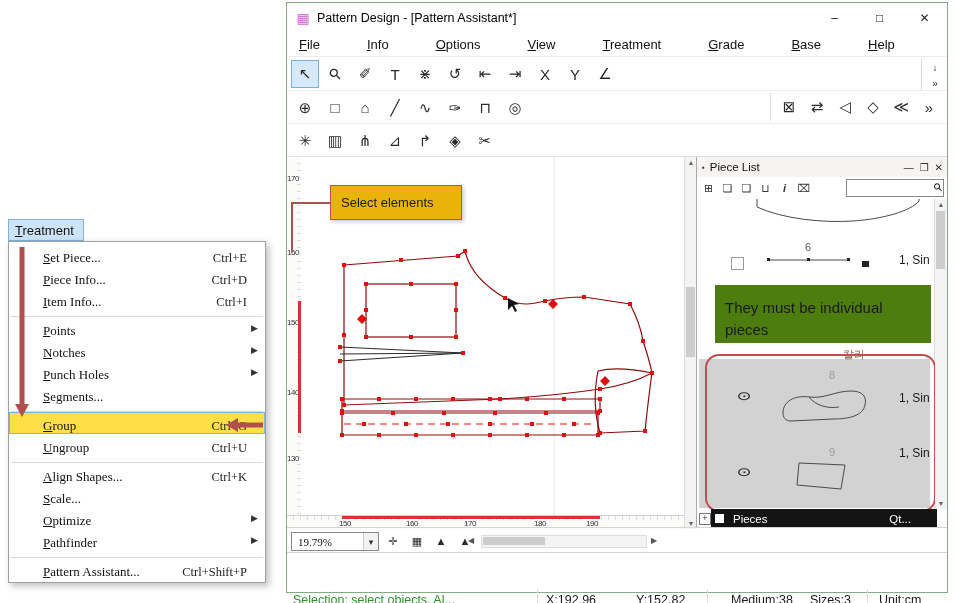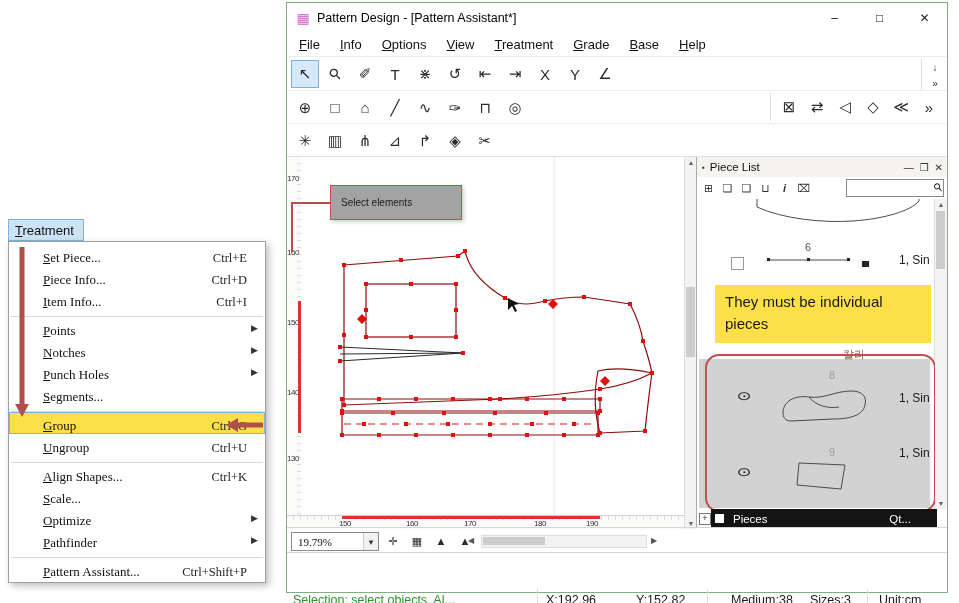--- a/index.html
+++ b/index.html
@@ -5,21 +5,21 @@
   html,body{margin:0;padding:0;background:#fff;}
   body{font-family:"Liberation Sans","DejaVu Sans",sans-serif;font-size:13px;color:#111;}
   #stage{position:relative;width:959px;height:603px;background:#fff;overflow:hidden;}
   
   .app{position:absolute;left:286px;top:2px;width:660px;height:589px;background:#fff;border:1px solid #84ac84;z-index:10;}
   .titlebar{position:absolute;top:0;left:0;right:0;height:30px;display:flex;align-items:center;}
   .appicon{width:16px;height:16px;margin:0 6px 0 8px;color:#cc66cc;font-size:14px;line-height:16px;text-align:center;}
   .apptitle{font-size:12.5px;color:#000;}
   .wincontrols{position:absolute;right:0;top:0;height:30px;display:flex;}
   .winbtn{width:45px;height:30px;display:flex;align-items:center;justify-content:center;font-size:12px;color:#222;}
-  .menubar{position:absolute;top:30px;left:0;right:0;height:23px;display:flex;align-items:center;padding-left:2px;}
+  .menubar{position:absolute;top:30px;left:0;right:0;height:23px;display:flex;align-items:center;padding-left:2px;gap:27px;}
   .mbitem{display:inline-block;padding:0 10px;font-size:13px;color:#111;line-height:23px;}
   .mbitem::first-letter{text-decoration:underline;}
   .tbrow{position:absolute;left:0;right:0;border-top:1px solid #ececec;display:flex;align-items:center;padding-left:4px;gap:2px;}
   .tb1{top:53px;height:34px;}
   .tb2{top:87px;height:33px;}
   .tb3{top:120px;height:33px;border-bottom:1px solid #ececec;}
   .tbi{width:26px;height:26px;display:flex;align-items:center;justify-content:center;font-size:15px;color:#2a2a2a;border:1px solid transparent;flex:none;}
   .tbi.selected{background:#d6e9fb;border-color:#7ab0dd;}
   .rot45{transform:rotate(-45deg);}
   .tb1right{position:absolute;right:3px;top:2px;display:flex;flex-direction:column;align-items:center;border-left:1px solid #ddd;padding-left:4px;}
@@ -55,21 +55,21 @@
   .psearch input{position:absolute;left:1px;top:1px;width:78px;height:12px;border:none;outline:none;font-size:10px;padding:0 2px;}
   .psearch .mag{position:absolute;right:1px;top:1px;font-size:11px;color:#222;transform:rotate(-45deg);}
   .plist{position:absolute;top:42px;left:0;width:238px;bottom:19px;overflow:hidden;background:#fff;}
   .plist .abs{position:absolute;}
   .rowbg{position:absolute;left:2px;width:231px;background:#d2d2d2;}
   .pnum{position:absolute;font-size:11px;color:#555;}
   .pnum.light{color:#9d9d9d;}
   .pqty{position:absolute;font-size:12px;color:#1a1a1a;}
   .eye{position:absolute;font-size:12px;color:#222;transform:scaleX(1.5);}
   .chk{position:absolute;width:11px;height:11px;background:#fff;border:1px solid #999;}
-  .pinkbox{position:absolute;left:18px;top:86px;width:216px;height:58px;background:#fde047;color:#1a1a1a;font-size:15px;line-height:1.45;padding:6px 10px;box-sizing:border-box;z-index:6;}
+  .pinkbox{position:absolute;left:18px;top:86px;width:216px;height:58px;background:#4d7c0f;color:#1a1a1a;font-size:15px;line-height:1.45;padding:12px 10px;box-sizing:border-box;z-index:6;}
   .korlabel{position:absolute;left:146px;top:148px;font-size:11px;color:#8a5a3a;z-index:5;}
   .redhl{position:absolute;left:8px;top:155px;width:227px;height:154px;border:2px solid #c0504d;border-radius:14px;z-index:7;}
   .folderglyph{position:absolute;font-size:10px;color:#222;}
   .pscroll{position:absolute;top:42px;right:0;width:12px;bottom:19px;background:#f3f3f3;border-left:1px solid #ddd;}
   .pscroll .arr{position:absolute;left:0;width:100%;text-align:center;font-size:7px;color:#666;}
   .pscroll .thumb{position:absolute;left:1px;width:9px;top:12px;height:58px;background:#cdcdcd;}
   .pfooter{position:absolute;left:0;right:0;bottom:0;height:19px;background:#fff;}
   .plusbox{position:absolute;left:2px;top:4px;width:10px;height:10px;border:1px solid #777;font-size:9px;line-height:9px;text-align:center;color:#333;}
   .pfooter .bar{position:absolute;left:14px;right:10px;top:0;height:19px;background:#141414;color:#fff;display:flex;align-items:center;}
   .bar .chkw{width:9px;height:9px;background:#fff;margin-left:4px;flex:none;}
@@ -96,21 +96,21 @@
   .tmenu{position:absolute;left:8px;top:241px;width:256px;background:#fff;border:1px solid #a0a0a0;box-shadow:3px 3px 7px rgba(0,0,0,.25);padding:2px 0;z-index:50;}
   .mrow{height:22px;display:flex;align-items:flex-end;padding:0 8px 0 34px;position:relative;font-family:Liberation Serif, serif;}
   .mlabel{display:inline-block;font-size:13px;color:#111;}
   .mlabel::first-letter{text-decoration:underline;}
   .msc{margin-left:auto;font-size:12.5px;color:#222;padding-right:10px;}
   .marr{position:absolute;right:7px;top:6px;font-size:9px;color:#333;}
   .mrow.separator{height:7px;padding:0;}
   .mrow.separator::after{content:"";display:block;width:100%;border-top:1px solid #d9d9d9;margin:0 2px;}
   .mrow.highlighted{background:#fde047;outline:1px solid #7fb2e0;outline-offset:-1px;}
   
-  .selbox{position:absolute;left:330px;top:185px;width:132px;height:35px;background:#a3a3a3;border:1px solid #c0504d;box-shadow:2px 2px 4px rgba(0,0,0,.2);display:flex;align-items:center;padding-left:10px;box-sizing:border-box;font-size:10px;color:#1a1a1a;z-index:55;}
+  .selbox{position:absolute;left:330px;top:185px;width:132px;height:35px;background:#eab308;border:1px solid #c0504d;box-shadow:2px 2px 4px rgba(0,0,0,.2);display:flex;align-items:center;padding-left:10px;box-sizing:border-box;font-size:13px;color:#1a1a1a;z-index:55;}
   .overlay{position:absolute;left:0;top:0;z-index:60;pointer-events:none;}
 </style>
 </head>
 <body>
 
 <div id="stage">
 
   <div class="app">
 
     <div class="titlebar">

